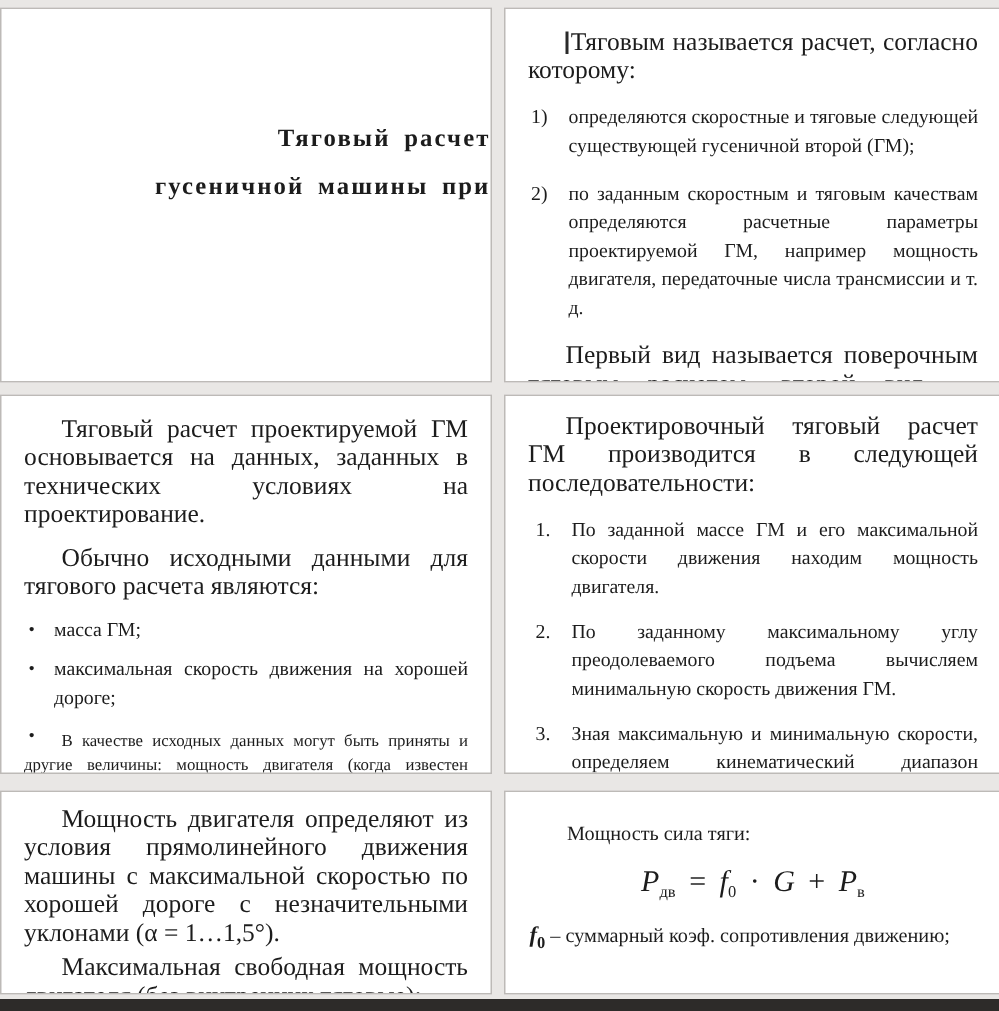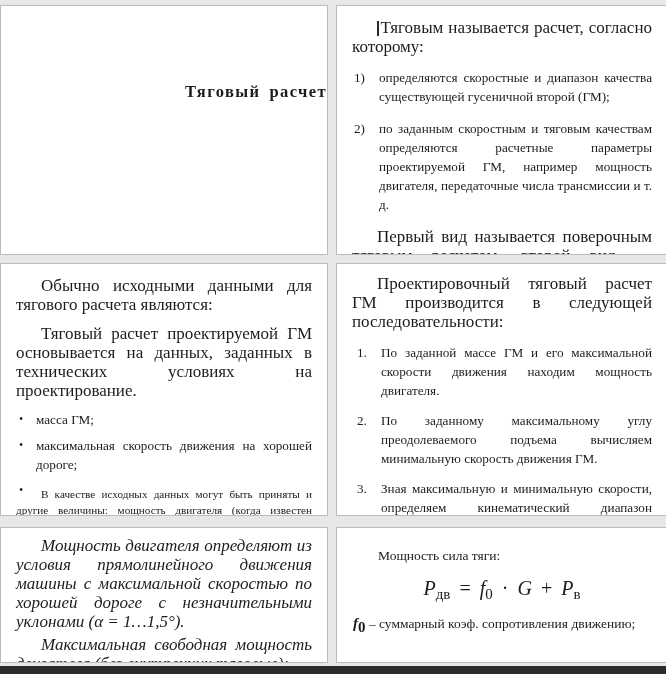--- a/index.html
+++ b/index.html
@@ -25,62 +25,63 @@
 
   .slide-title{
     padding-top:70px;text-align:right;font-weight:700;
     font-size:16.5px;line-height:31.5px;letter-spacing:1.4px;word-spacing:3.5px;padding-left:20px;
   }
   .para{margin:0 0 12px;text-align:justify;text-align-last:left;font-size:17px;line-height:19px;}
   .indent{text-indent:25px;}
   .small{font-size:11.2px;line-height:16px;}
   #p3 .para{margin-bottom:10px;}
   #p3 .small{margin-top:12px;}
-  #p5 .para{line-height:19px;margin-bottom:4px;font-style:italic;}
+  #p5 .para{line-height:19px;margin-bottom:4px;}
 
   .list-item{position:relative;padding-left:27px;margin:0 0 13px;text-align:justify;text-align-last:left;font-size:13.2px;line-height:19px;}
   .list-item .marker{position:absolute;left:2px;}
   .bullet{padding-left:20px;margin-bottom:7px;}
   .bullet .marker{left:3px;font-size:12px;}
   #p4 .list-item{padding-left:29px;margin-bottom:11px;}
   #p4 .list-item .marker{left:5px;}
 
   .formula{text-align:center;font-size:20px;line-height:1.15;margin:2px 0 0;word-spacing:4px;}
   #p6 .formula{margin:12px 0 14px;}
   #p6 .para{margin-bottom:11px;font-size:13.5px;}
 
   .s-i{font-style:italic;}
   .s-b{font-weight:700;}
   .s-u{text-underline-offset:2px;}
-  .s-sub{font-size:15px;vertical-align:-4px;line-height:0;}
+  .s-sub{font-size:11px;vertical-align:-4px;line-height:0;}
   .s-lg{font-size:15px;}
 
   .caret{display:inline-block;width:1.5px;height:15px;background:#2a2a2a;margin-right:2px;vertical-align:-3px;}
 </style>
 </head>
 <body>
 
 <div class="page">
   <div class="panel" id="p1">
       <div class="slide-title">
         <div class="title-line">Тяговый расчет</div>
+        <div class="title-line">гусеничной машины при</div>
       </div>
     </div>
   <div class="panel" id="p2">
       <div class="pad">
         <div class="para indent"><span class="caret"></span><span>Тяговым называется расчет, согласно которому:</span></div>
-        <div class="list-item"><span class="marker">1)</span><span>определяются скоростные и диапазон качества </span><span class="s-u">существующей</span><span> гусеничной второй (ГМ);</span></div>
+        <div class="list-item"><span class="marker">1)</span><span>определяются скоростные и тяговые следующей </span><span class="s-u">существующей</span><span> гусеничной второй (ГМ);</span></div>
         <div class="list-item"><span class="marker">2)</span><span>по заданным скоростным и тяговым качествам определяются расчетные параметры </span><span class="s-u">проектируемой</span><span> ГМ, например мощность двигателя, передаточные числа трансмиссии и т. д.</span></div>
         <div class="para indent"><span>Первый вид называется </span><span class="s-u">поверочным</span><span> тяговым расчетом, второй вид — </span><span class="s-u">проектировочным</span><span> тяговым расчетом.</span></div>
       </div>
     </div>
   <div class="panel" id="p3">
       <div class="pad">
+        <div class="para indent"><span>Тяговый расчет проектируемой ГМ основывается на данных, заданных в технических условиях на проектирование.</span></div>
         <div class="para indent"><span>Обычно исходными данными для тягового расчета являются:</span></div>
-        <div class="para indent"><span>Тяговый расчет проектируемой ГМ основывается на данных, заданных в технических условиях на проектирование.</span></div>
         <div class="list-item bullet"><span class="marker">•</span><span>масса ГМ;</span></div>
         <div class="list-item bullet"><span class="marker">•</span><span>максимальная скорость движения на хорошей дороге;</span></div>
         <div class="list-item bullet"><span class="marker">•</span></div>
         <div class="para small indent"><span>В качестве исходных данных могут быть приняты и другие величины: мощность двигателя (когда известен двигатель, который будет поставлен на ГМ), диапазон скоростей и др.</span></div>
       </div>
     </div>
   <div class="panel" id="p4">
       <div class="pad">
         <div class="para indent"><span>Проектировочный тяговый расчет ГМ производится в следующей последовательности:</span></div>
         <div class="list-item"><span class="marker">1.</span><span>По заданной массе ГМ и его максимальной скорости движения находим мощность двигателя.</span></div>

